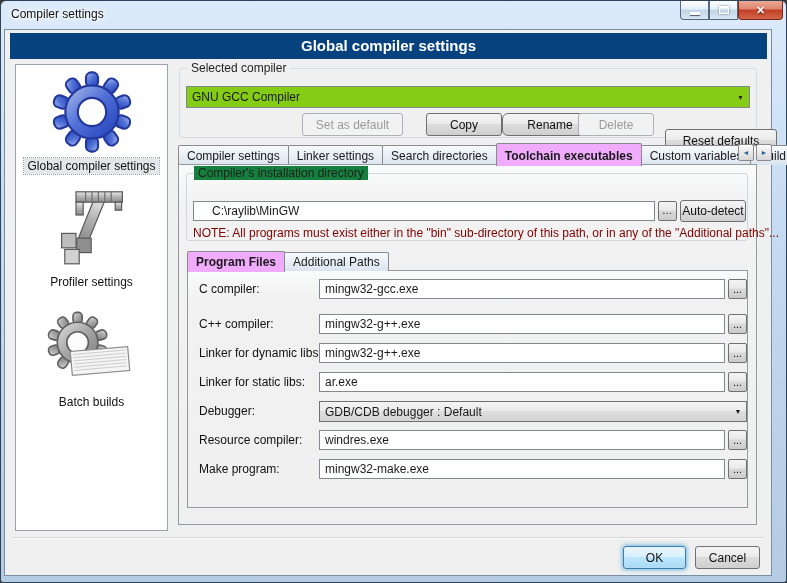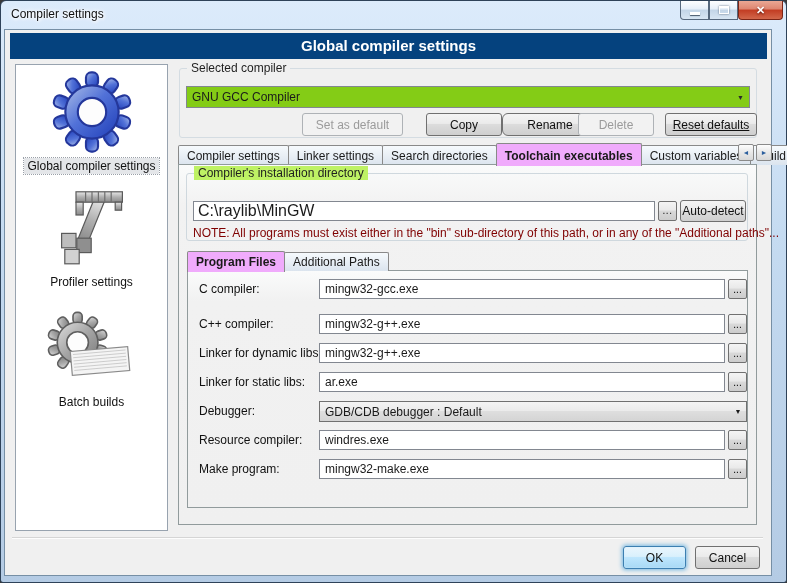--- a/index.html
+++ b/index.html
@@ -51,21 +51,21 @@
   .tab { height:20px; line-height:20px; padding:0 8px; font-size:12px;
          background:linear-gradient(#f6fafd 0%,#eaf0f6 45%,#dbe4ee 100%);
          border:1px solid #898989; border-bottom:none; border-radius:2px 2px 0 0; margin-right:-1px; white-space:nowrap; }
   .tab.active { height:23px; line-height:24px; background:#f0abfc; position:relative; z-index:6; margin-bottom:-1px;font-weight:bold; }
   .tabscroll { position:absolute; display:flex; gap:2px; }
   .tsbtn { width:16px; height:17px; border:1px solid #8a8a8a; border-radius:2px;
            background:linear-gradient(#fdfdfd,#e8e8e8 50%,#d8d8d8); font-size:7px; color:#2c5f9e; text-align:center; line-height:15px; }
 
   .tabpage { position:absolute; background:linear-gradient(#fafbfb,#f2f2f2 40px,#f0f0f0); border:1px solid #919b9c; z-index:1; }
 
-  .field { position:absolute; height:20px; background:#fff; border:1px solid #828790; font-size:16px; line-height:18px; padding-left:4px; white-space:nowrap; overflow:hidden; }
+  .field { position:absolute; height:20px; background:#fff; border:1px solid #828790; font-size:12px; line-height:18px; padding-left:18px; white-space:nowrap; overflow:hidden; }
   .browse { position:absolute; width:19px; height:20px; border:1px solid #707070; border-radius:2px;
             background:linear-gradient(#f4f4f4 0%,#e9e9e9 45%,#d9d9d9 50%,#cccccc 100%);
             font-size:10px; line-height:10px; text-align:center; color:#111; letter-spacing:0.5px; }
   .note { position:absolute; color:#7f0000; font-size:12px; white-space:nowrap; }
 
   .subpage { position:absolute; background:linear-gradient(#fafbfb,#f1f1f1 30px,#f0f0f0); border:1px solid #919b9c; z-index:1; }
   .prow { position:absolute; left:0; width:100%; height:22px; }
   .plabel { position:absolute; left:11px; top:3px; font-size:12px; color:#111; }
   .pfield { position:absolute; left:131px; top:0; width:406px; height:20px; background:#fff; border:1px solid #828790; font-size:12px; line-height:18px; padding-left:5px; }
   .pbrowse { position:absolute; left:540px; top:0; width:19px; height:20px; border:1px solid #707070; border-radius:2px;
@@ -189,40 +189,40 @@
     <div class="combo" style="left:181px; top:56px; width:564px;">
       <span class="val">GNU GCC Compiler</span>
       <span class="arrowzone">
           <span class="arrow-glyph">▼</span>
         </span>
     </div>
     <button class="btn disabled" style="left:297px; top:83px; width:101px;">Set as default</button>
     <button class="btn" style="left:421px; top:83px; width:76px;">Copy</button>
     <button class="btn" style="left:497px; top:83px; width:96px;border-radius:6px;">Rename</button>
     <button class="btn disabled" style="left:573px; top:83px; width:76px;">Delete</button>
-    <button class="btn" style="left:660px; top:83px; width:92px;text-decoration:underline;">Reset defaults</button>
+    <button class="btn" style="left:660px; top:99px; width:112px;">Reset defaults</button>
 
     <div class="tabstrip" style="left:173px; top:112px; height:23px;">
       <div class="tab">Compiler settings</div>
       <div class="tab">Linker settings</div>
       <div class="tab">Search directories</div>
       <div class="tab active">Toolchain executables</div>
       <div class="tab">Custom variables</div>
       <div class="tab">Build options</div>
 
     </div>
     <div class="tabscroll" style="left:733px; top:114px;">
       <div class="tsbtn">◄</div>
       <div class="tsbtn">►</div>
     </div>
 
     <div class="tabpage" style="left:173px; top:134px; width:579px; height:361px;"></div>
 
     <div class="groupbox" style="left:181px; top:143px; width:562px; height:68px; z-index:2; border-color:#cfd8de;">
-      <span class="legend" style="background:#bef264;">Compiler's installation directory</span>
+      <span class="legend" style="background:#15803d;">Compiler's installation directory</span>
     </div>
     <div class="field" style="left:188px; top:171px; width:462px; z-index:2;">C:\raylib\MinGW</div>
     <button class="browse" style="left:653px; top:171px; z-index:2;">...</button>
     <button class="btn" style="left:675px; top:170px; width:66px; height:22px; z-index:2; font-size:12px;">Auto-detect</button>
     <div class="note" style="left:188px; top:196px; z-index:2;">NOTE: All programs must exist either in the "bin" sub-directory of this path, or in any of the "Additional paths"...</div>
 
     <div class="tabstrip" style="left:182px; top:220px; height:21px; z-index:3;">
       <div class="tab active" style="height:21px; line-height:21px;">Program Files</div>
       <div class="tab" style="height:19px; line-height:19px;">Additional Paths</div>
     </div>

